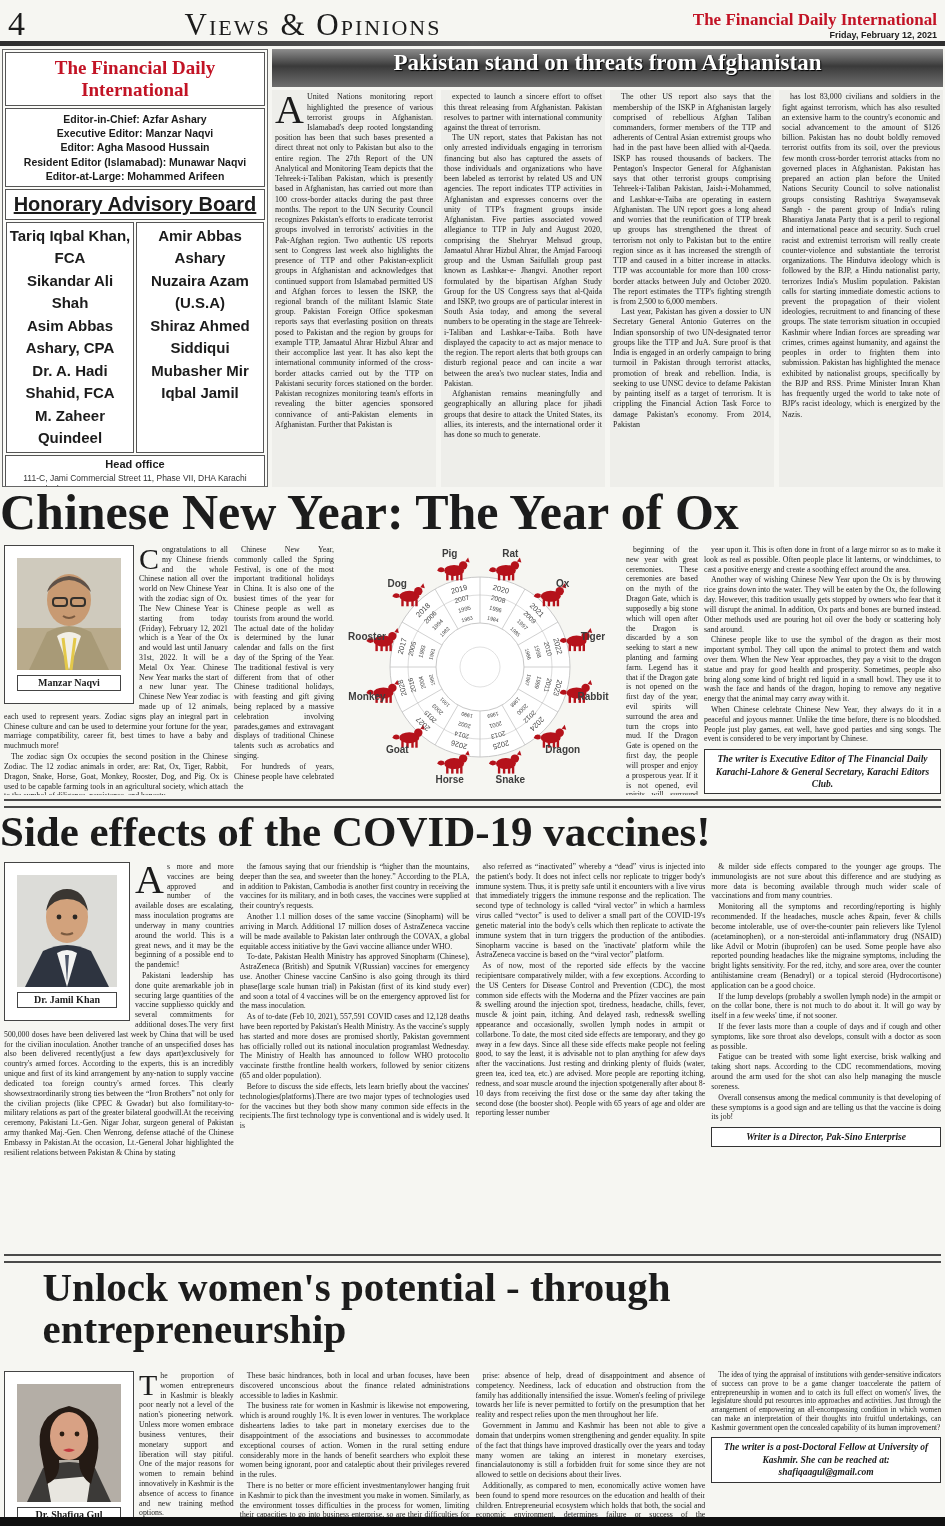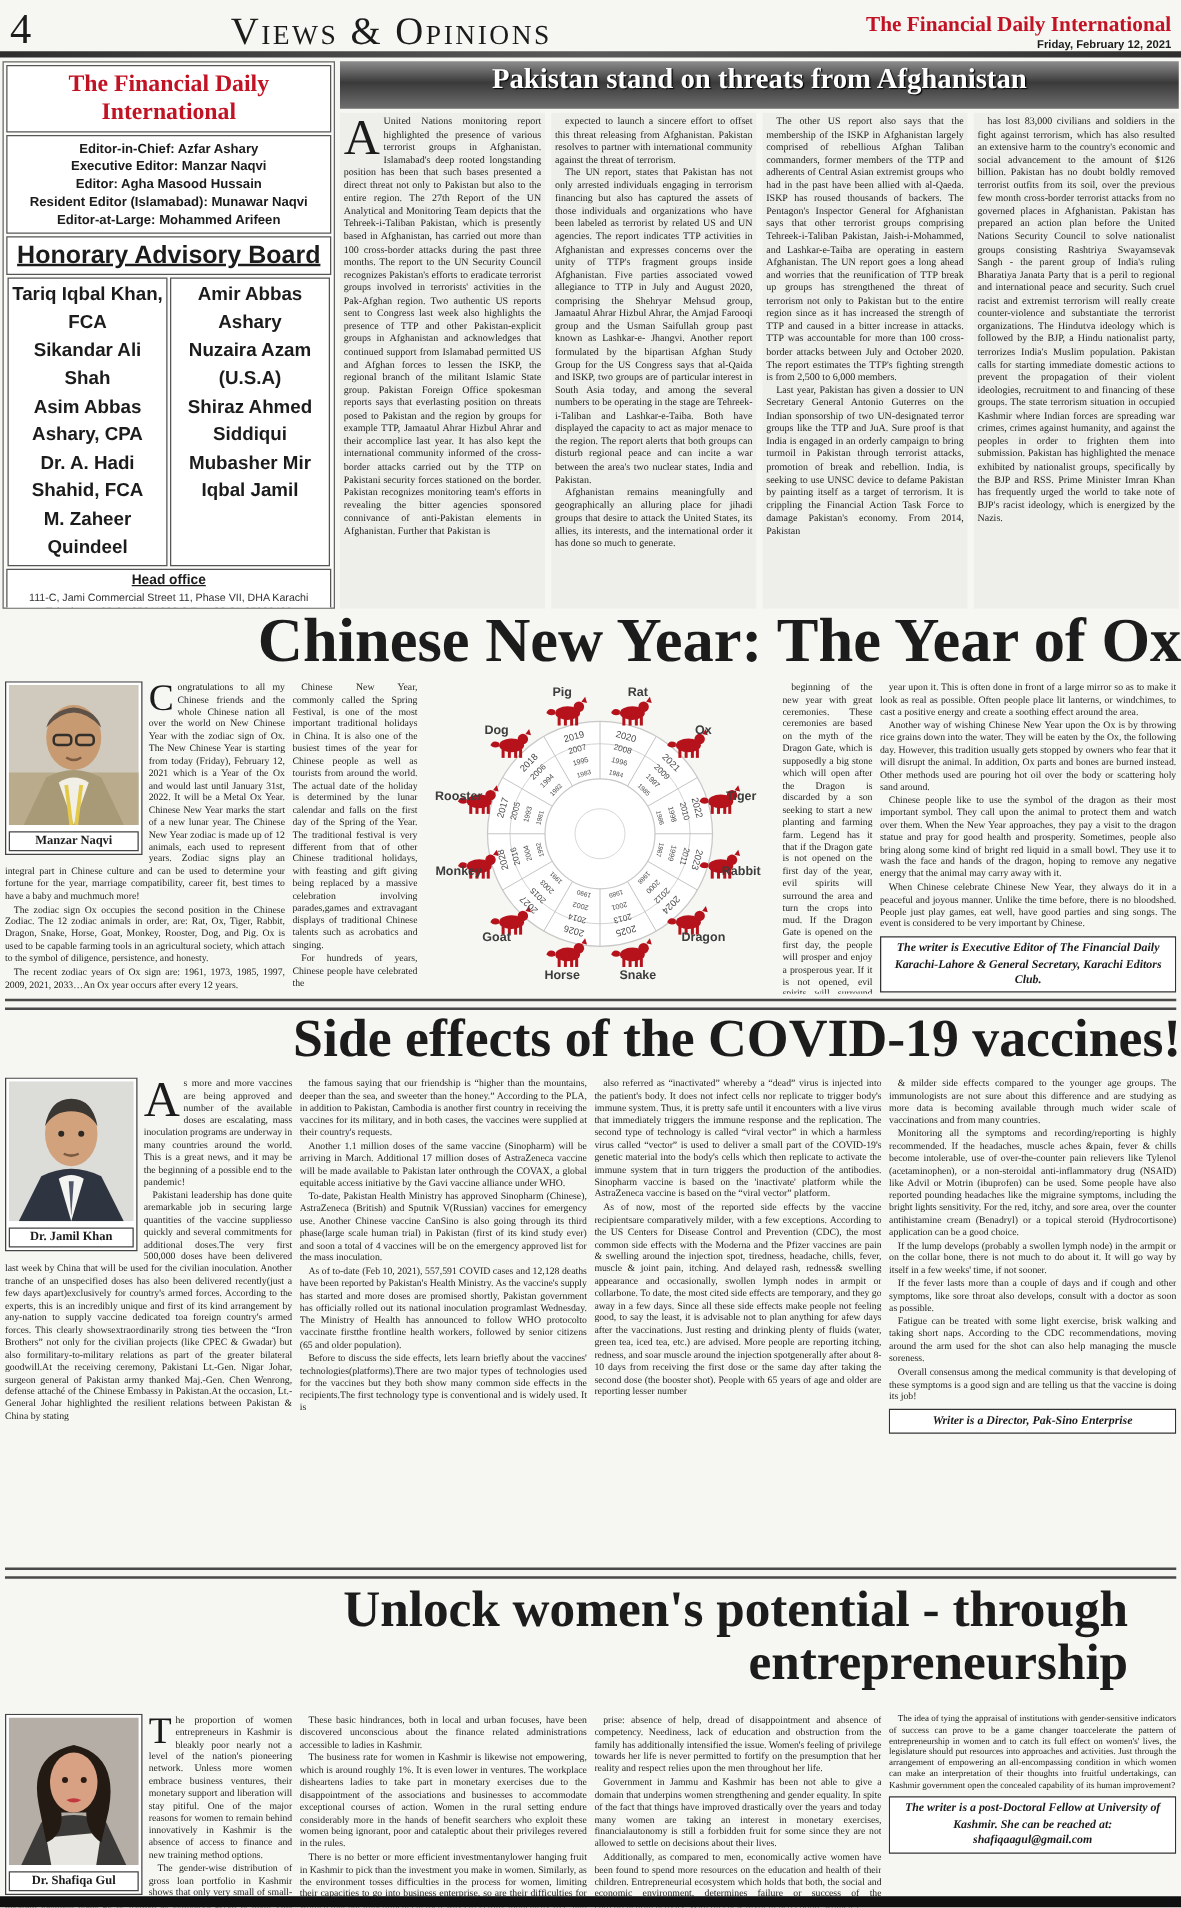--- a/index.html
+++ b/index.html
@@ -18,53 +18,53 @@
 
   
   .row1{display:flex;height:438px;padding:0 2px;gap:4px;}
   aside.mast{flex:0 0 266px;border:1px solid #666;background:#fbfbf8;padding:2px;box-sizing:border-box;overflow:hidden;font-family:"Liberation Sans",sans-serif;}
   .mast .box{border:1px solid #555;margin-bottom:2px;background:#fff;}
   .mast-title{color:#c21325;font-family:"Liberation Serif",serif;font-weight:bold;font-size:19px;text-align:center;padding:4px 2px;}
   .ed-lines{padding:3px 2px;text-align:center;font-weight:bold;font-size:10.5px;line-height:1.35;}
   .adv-title{text-align:center;font-weight:bold;font-size:20px;text-decoration:underline;padding:3px 0;}
   .adv-cols{display:flex;}
   .adv-cols>div{flex:1;border:1px solid #555;margin:0 1px 2px 1px;text-align:center;font-weight:bold;font-size:15px;line-height:1.5;padding:2px 0;background:#fff;}
-  .office-title{text-align:center;font-weight:bold;font-size:11px;text-decoration:underline;padding:2px 0;}
+  .office-title{text-align:center;font-weight:bold;font-size:11px;padding:2px 0;}
   .office-lines{text-align:center;font-size:8.5px;line-height:1.35;padding:1px 2px 3px 2px;color:#333;}
   .disc{border:2px solid #333;background:#fff;padding:2px 4px;}
   .disc-title{font-family:"Liberation Serif",serif;font-weight:bold;font-size:18px;text-align:center;}
   .disc-text{font-family:"Liberation Serif",serif;font-style:italic;font-size:8.6px;line-height:1.3;text-align:justify;}
 
   .afghan{flex:1;display:flex;flex-direction:column;}
   .afghan-title{height:39px;background:repeating-linear-gradient(180deg,#8d8d8d 0,#3a3a3a 45%,#6f6f6f 100%);color:#fff;text-align:center;font-weight:bold;font-size:23px;line-height:27px;text-shadow:1px 1px 1px #000;}
   .afghan-cols{display:flex;gap:5px;margin-top:3px;height:404px;overflow:hidden;}
   .np-col{flex:1;background:#eeeeea;padding:2px 3px;text-align:justify;font-size:8px;line-height:1.28;overflow:hidden;box-sizing:border-box;}
   .np-col p{margin:0;text-indent:8px;}
   .np-col p.lead{text-indent:0;}
   .dropcap{float:left;font-size:40px;line-height:0.78;padding:2px 3px 0 0;}
   .dropcap.sm{font-size:30px;}
 
   
-  .bighl{text-align:right;font-weight:bold;margin:0;line-height:1.02;}
+  .bighl{text-align:left;font-weight:bold;margin:0;line-height:1.02;}
   .hl-chinese{font-size:50px;height:56px;}
   .hl-covid{font-size:43px;height:50px;}
   .hl-women{font-size:41px;height:102px;padding-top:2px;width:860px;margin:0 auto;}
 
   
   .chinese-body{display:flex;gap:6px;padding:2px 4px;height:250px;overflow:hidden;}
   .c-colA{flex:0 0 224px;}
   .c-colB{flex:0 0 100px;}
   .c-wheel{flex:0 0 280px;}
   .c-colC{flex:0 0 72px;font-size:7.2px;}
   .c-colD{flex:1;}
   .smalltext{text-align:justify;font-size:7.8px;line-height:1.26;overflow:hidden;height:100%;}
   .smalltext p{margin:0 0 1px 0;text-indent:7px;}
   .smalltext p.lead{text-indent:0;}
 
-  .photo{float:left;border:1px solid #444;background:#fff;padding:2px;margin:0 5px 2px 0;}
+  .photo{float:left;border:1px solid #444;background:#fff;padding:12px;margin:0 5px 2px 0;}
   .photo .cap{border:1px solid #444;margin-top:2px;text-align:center;font-weight:bold;font-size:10px;font-family:"Liberation Serif",serif;padding:1px 0;}
   .credit{border:1px solid #333;background:#fff;font-style:italic;font-weight:bold;font-size:9.5px;text-align:center;padding:3px 4px;margin-top:5px;line-height:1.3;}
 
   .wheel-name{font-family:"Liberation Sans",sans-serif;font-weight:bold;font-size:10px;fill:#3d3d3d;}
   .wheel-year{font-family:"Liberation Sans",sans-serif;fill:#4a4a4a;}
   .y0{font-size:7.5px;} .y1{font-size:6.6px;} .y2{font-size:5.8px;} .y3{font-size:5.2px;}
 
   
   .covid-body{display:flex;gap:6px;padding:2px 4px;height:388px;overflow:hidden;}
   .covid-body .fcol{flex:1;}

